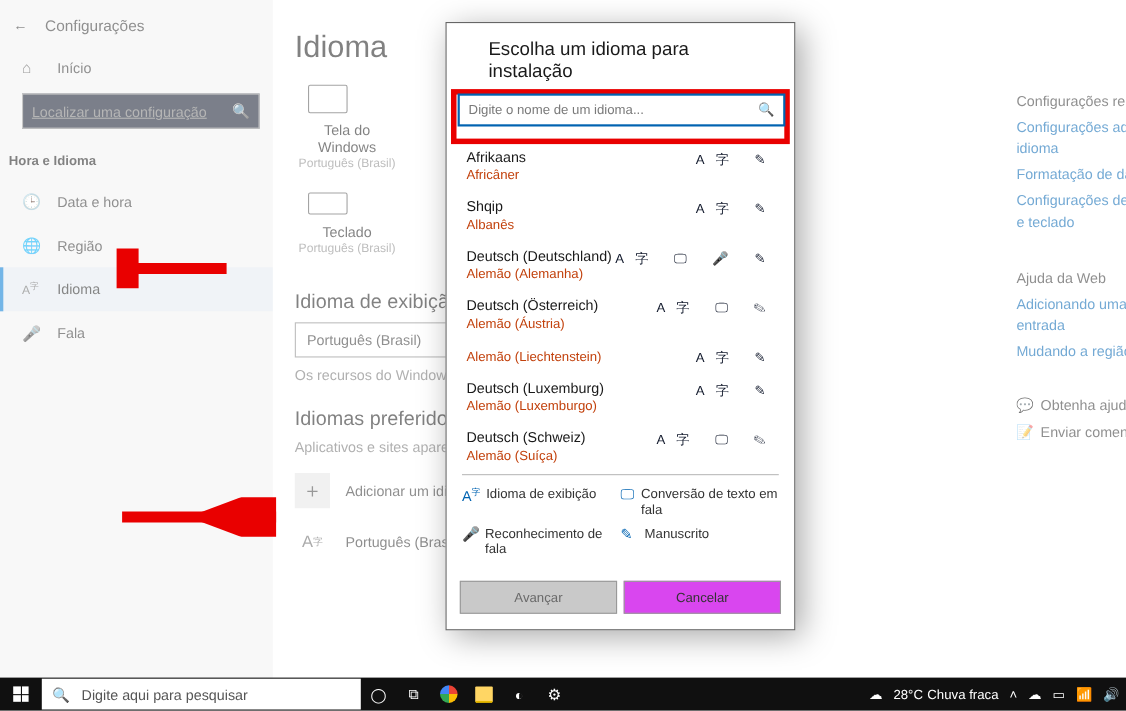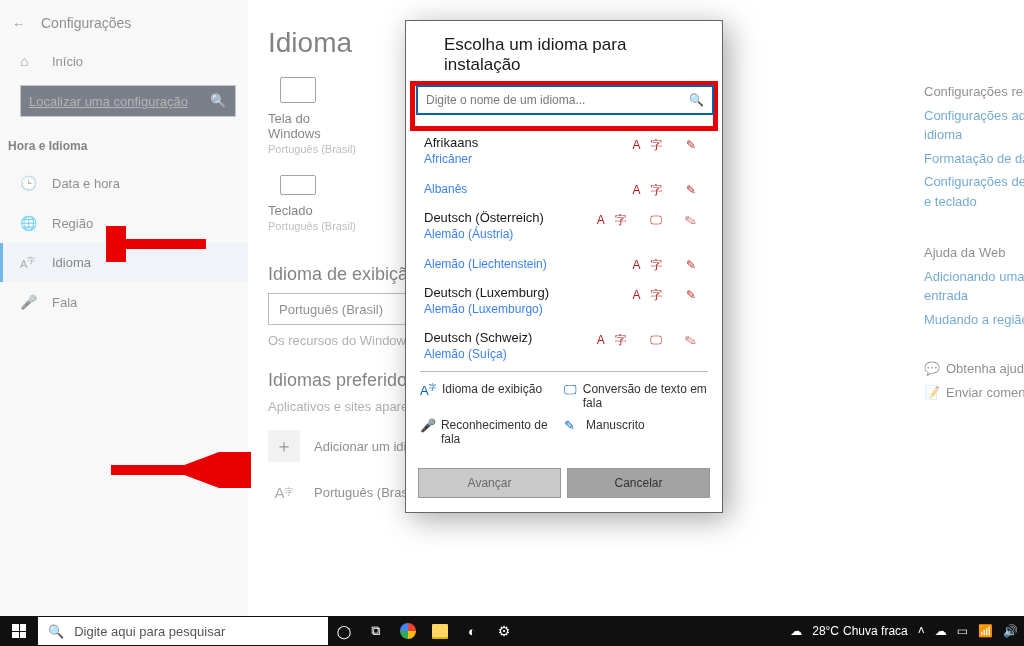--- a/index.html
+++ b/index.html
@@ -71,21 +71,21 @@
   .content {
     position:absolute; left:248px; top:0;
     right:0; bottom:0;
     padding:12px 20px 0 20px;
   }
   .page-title {
     font-size:28px; font-weight:300;
     margin:15px 0 18px 0;
   }
   .tiles {display:flex;gap:55px;}
-  .tile {width:95px;text-align:left;}
+  .tile {width:95px;text-align:center;}
   .tile .tbox {
     width:34px;height:24px;
     border:1.5px solid #5a5a5a;
     border-radius:2px;
     margin:0 auto 8px 12px;
   }
   .tile-lbl {font-size:13px;}
   .tile-sub {font-size:11px;color:#888;margin-top:2px;}
   h2.sub {
     font-size:18px;font-weight:400;
@@ -173,22 +173,22 @@
     position:relative;
     margin-bottom:6px;
   }
   .dlg-search .srch {position:absolute;right:8px;top:6px;color:#0063B1;font-size:12px;}
   .lang-list {max-height:315px;overflow:hidden;margin-top:12px;}
   .lang-row {
     padding:8px 18px 6px 18px;
     position:relative;
   }
   .lang-row .lr-name {font-size:13px;}
-  .lang-row .lr-sub {font-size:12px;color:#3b82f6;margin-top:2px;}
-  .lang-row .lr-icons {position:absolute;right:16px;top:10px;font-size:12px;color:#b91c1c;letter-spacing:10px;}
+  .lang-row .lr-sub {font-size:12px;color:#c2410c;margin-top:2px;}
+  .lang-row .lr-icons {position:absolute;right:16px;top:10px;font-size:12px;color:#0f172a;letter-spacing:10px;}
   .dlg-sep {height:1px;background:#bbb;margin:4px 14px;}
   .legend {
     display:flex;flex-wrap:wrap;
     padding:6px 14px 6px 14px;
     font-size:12px;color:#333;
   }
   .legend .lg {
     width:50%;
     display:flex;align-items:flex-start;
     margin-bottom:8px;
@@ -199,21 +199,21 @@
     padding:8px 12px 14px 12px;
   }
   .dlg-buttons .btn {
     flex:1;
     height:28px;
     display:flex;align-items:center;justify-content:center;
     border:1px solid #999;
     font-size:12px;
   }
   .dlg-buttons .btn.next {background:#c9c9c9;color:#6a6a6a;}
-  .dlg-buttons .btn.cancel {background:#a3a3a3;color:#333;}
+  .dlg-buttons .btn.cancel {background:#d946ef;color:#333;}
 
   
   .arrow {
     position:absolute;
     pointer-events:none;
   }
 
   
   .taskbar {
     position:absolute;left:0;top:616px;
@@ -359,22 +359,28 @@
         <span class="srch">🔍</span>
       </div>
     </div>
     <div class="lang-list">
       <div class="lang-row">
         <div class="lr-name">Afrikaans</div>
         <div class="lr-sub">Africâner</div>
         <div class="lr-icons">A字   ✎</div>
       </div>
       <div class="lang-row">
+        <div class="lr-name">Shqip</div>
         <div class="lr-sub">Albanês</div>
         <div class="lr-icons">A字   ✎</div>
+      </div>
+      <div class="lang-row">
+        <div class="lr-name">Deutsch (Deutschland)</div>
+        <div class="lr-sub">Alemão (Alemanha)</div>
+        <div class="lr-icons">A字 🖵 🎤 ✎</div>
       </div>
       <div class="lang-row">
         <div class="lr-name">Deutsch (Österreich)</div>
         <div class="lr-sub">Alemão (Áustria)</div>
         <div class="lr-icons">A字 🖵   ✎</div>
       </div>
       <div class="lang-row">
         <div class="lr-sub">Alemão (Liechtenstein)</div>
         <div class="lr-icons">A字      ✎</div>
       </div>

